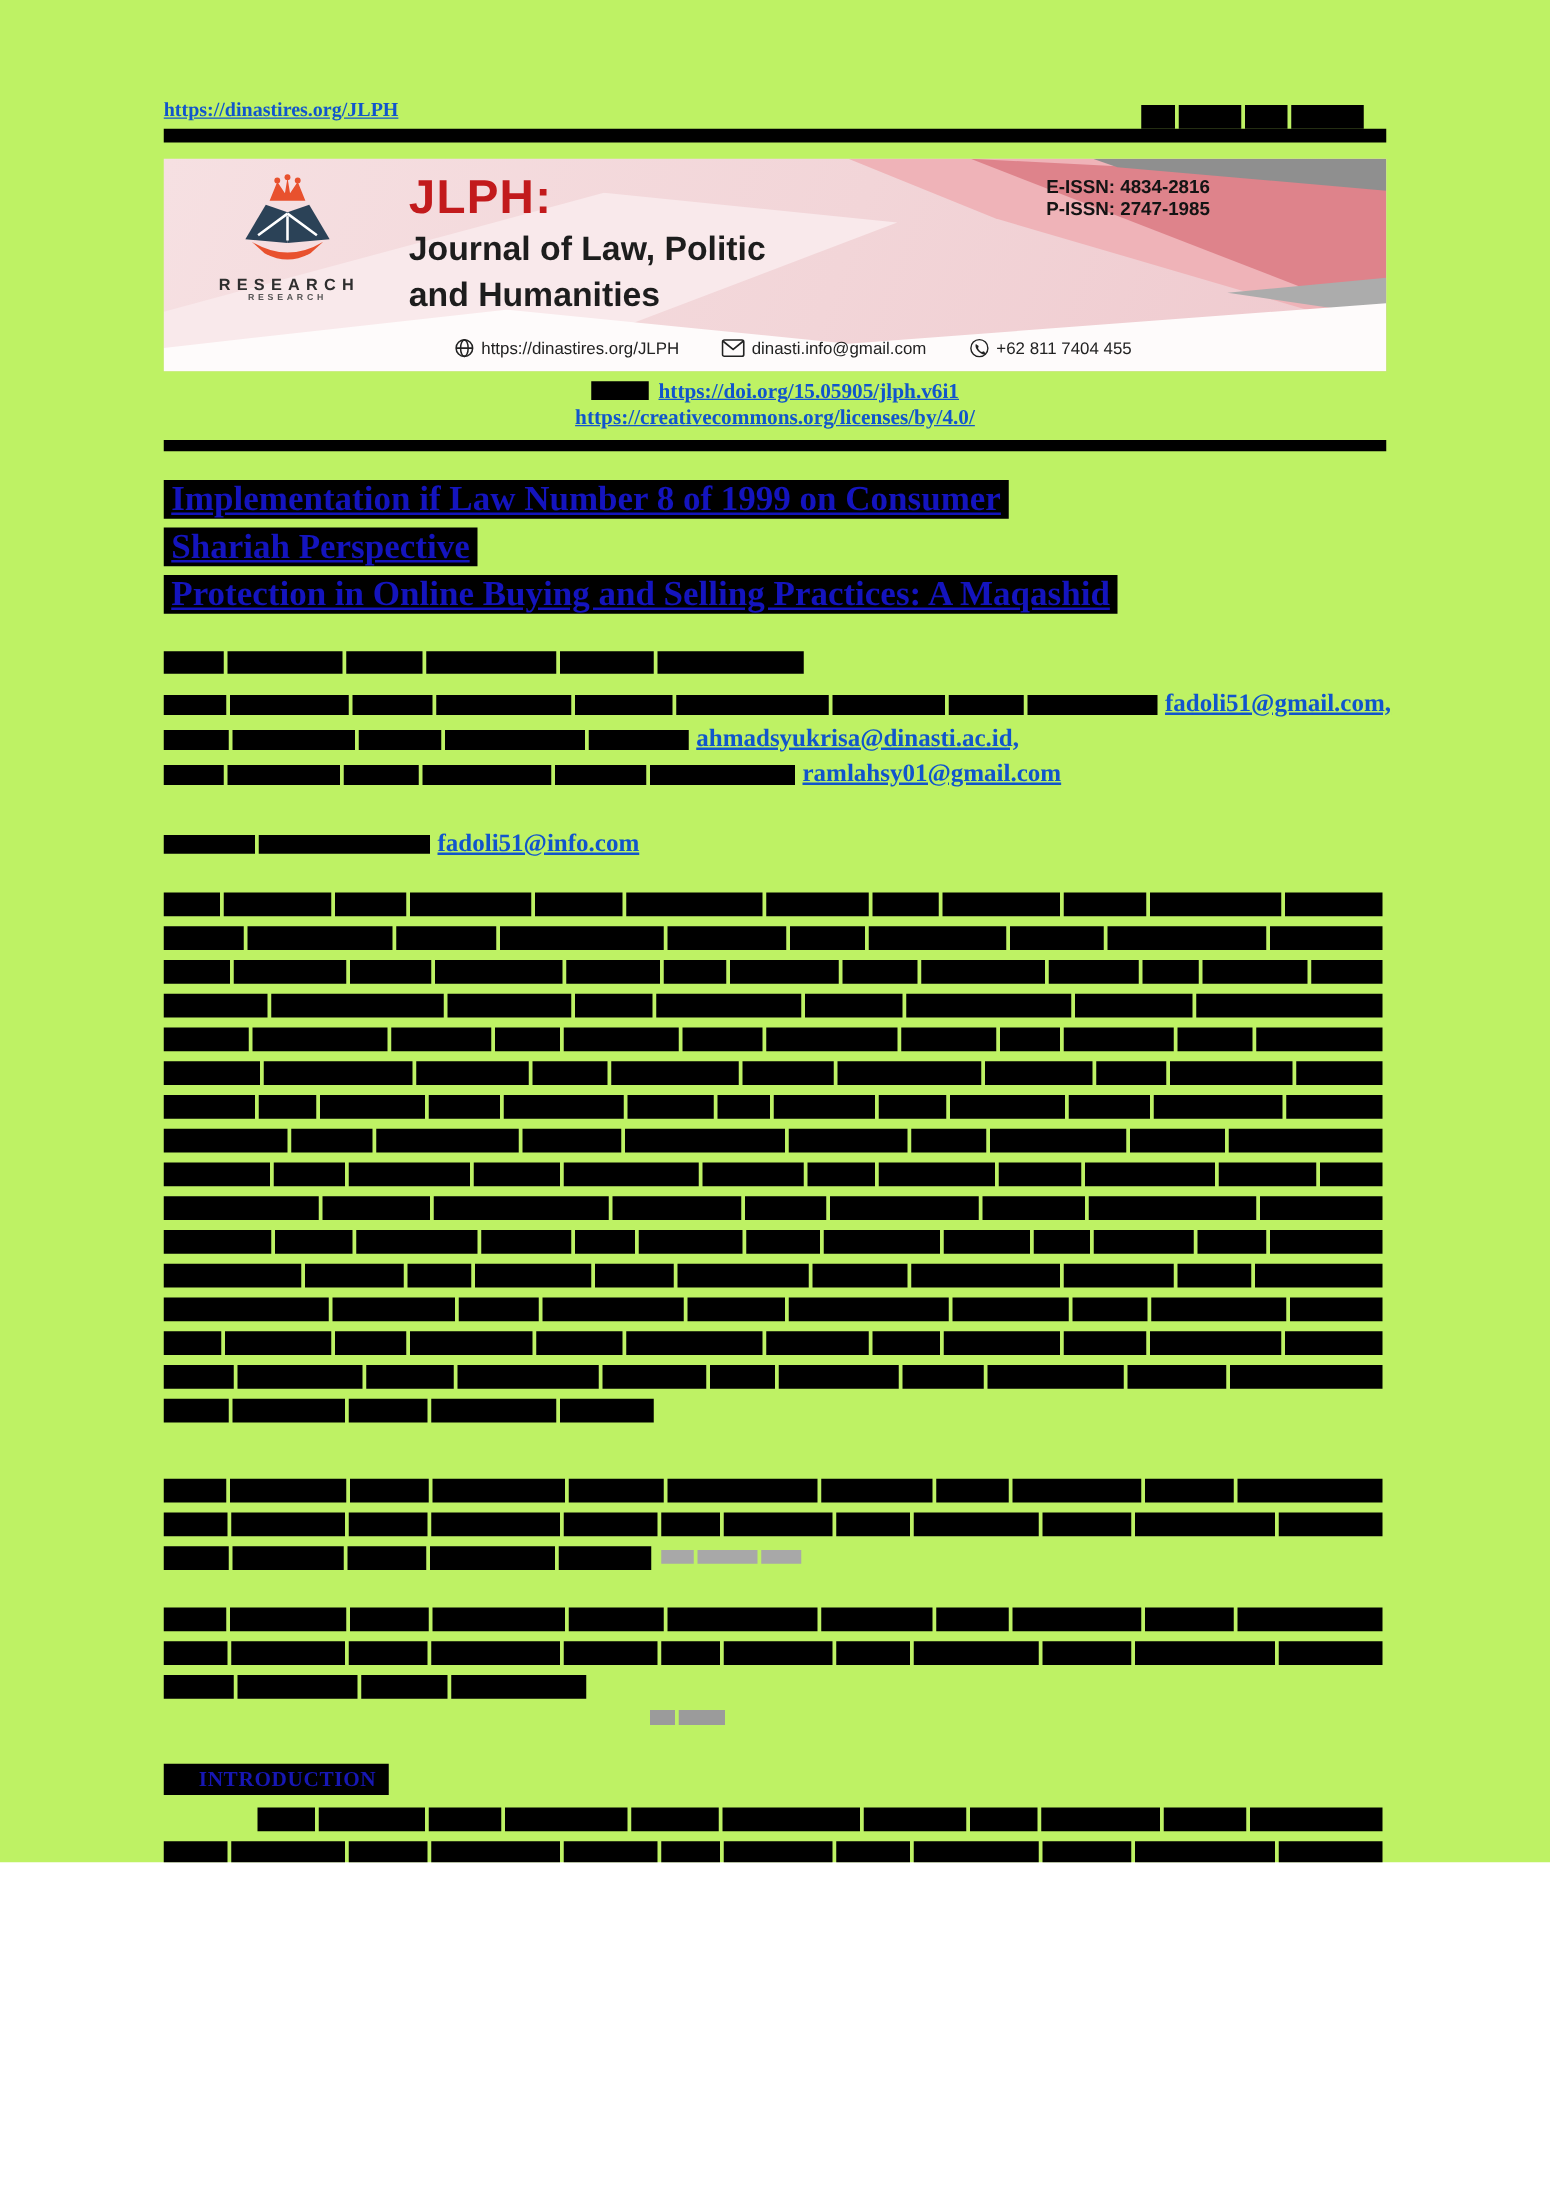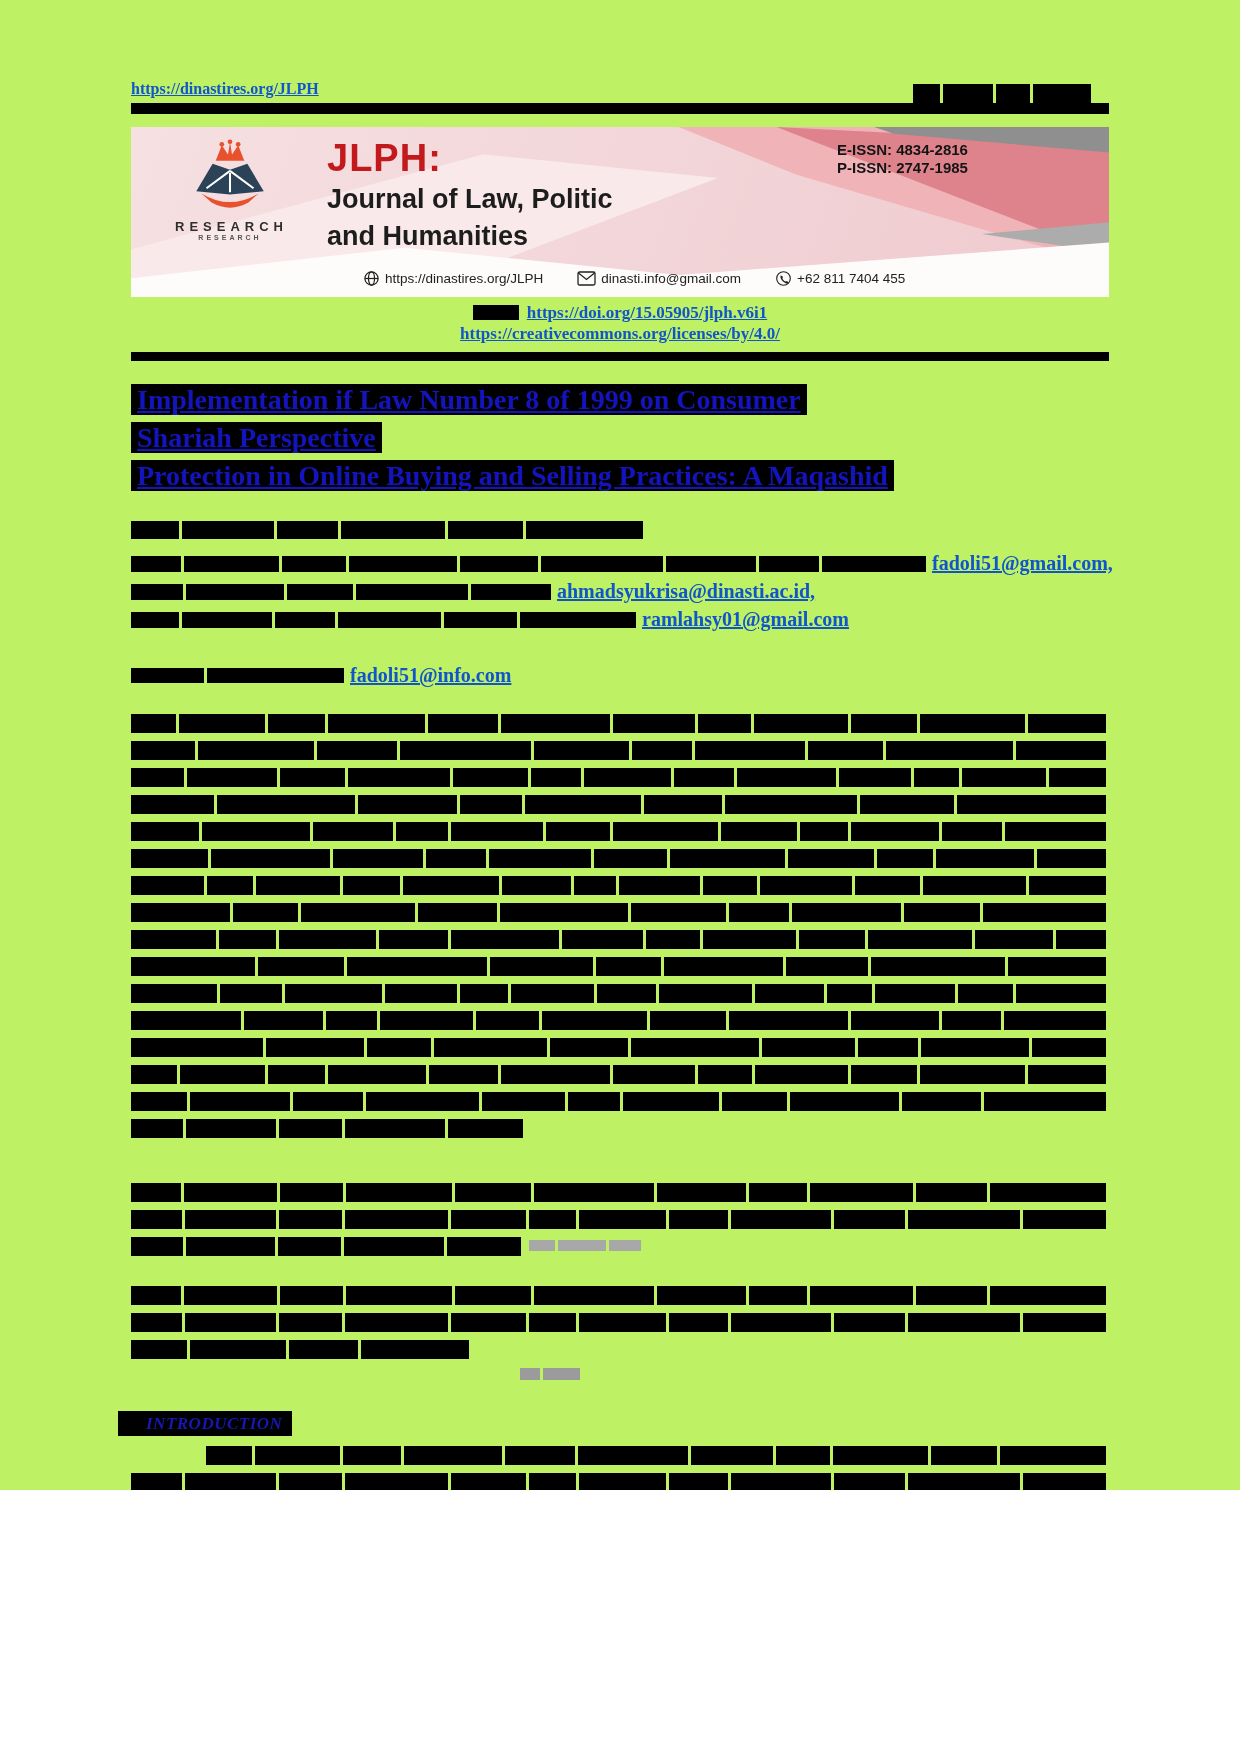--- a/index.html
+++ b/index.html
@@ -490,21 +490,21 @@
         <i style="flex-grow: 2.38333;"></i>
       </div>
     </div>
   <div class="abs" style="left:520px;top:1368px;">
       <div class="redact-line" style="width: 60px; height: 12px; margin-top: 0px;">
         <i style="flex-grow: 1; background: rgb(155, 155, 155);"></i>
         <i style="flex-grow: 1.88333; background: rgb(155, 155, 155);"></i>
       </div>
     </div>
 
-  <div class="abs" style="left:118px;top:1414px;font-style:italic;">
+  <div class="abs" style="left:131px;top:1414px;">
     <span class="intro-heading">INTRODUCTION</span>
   </div>
   <div class="abs" style="left:131px;top:1446px;width:978px;">
       <div class="redact-line" style="width: 900px; height: 19px; margin-left: 75px; margin-top: 0px;">
         <i style="flex-grow: 1;"></i>
         <i style="flex-grow: 1.88333;"></i>
         <i style="flex-grow: 1.26667;"></i>
         <i style="flex-grow: 2.15;"></i>
         <i style="flex-grow: 1.53333;"></i>
         <i style="flex-grow: 2.41667;"></i>

